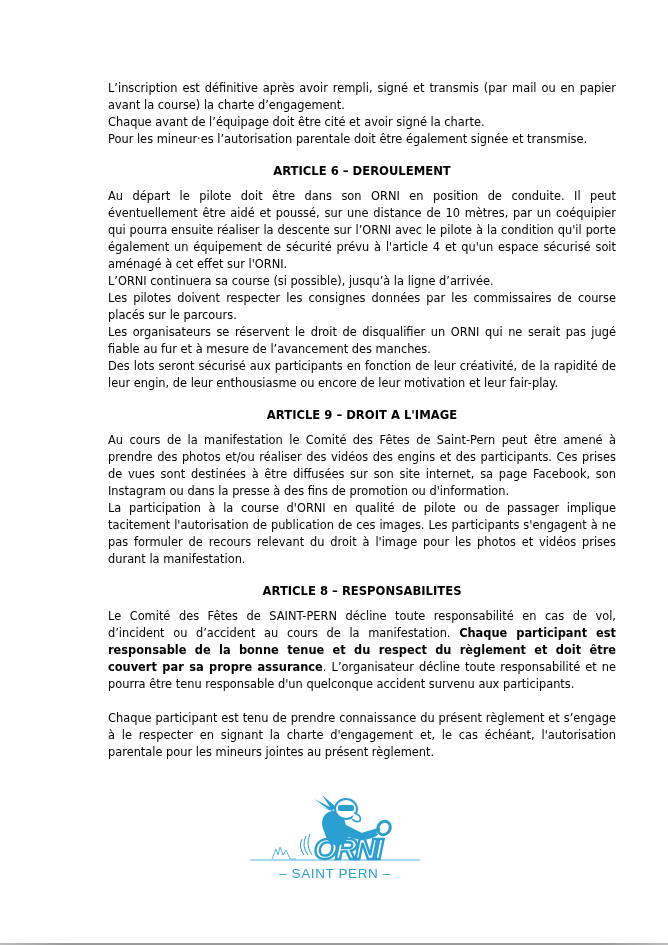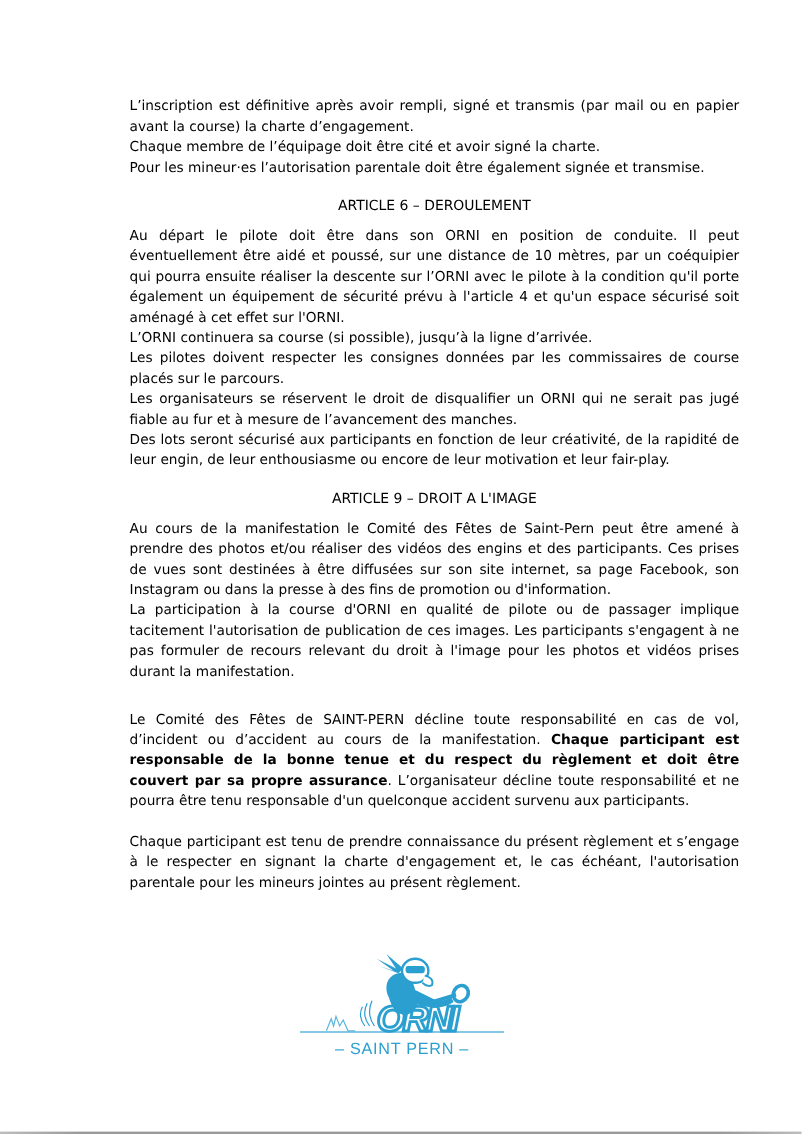--- a/index.html
+++ b/index.html
@@ -27,21 +27,21 @@
     .para {
       margin: 0;
       text-align: justify;
     }
     .para.left {
       text-align: left;
     }
     .heading {
       margin: 0;
       text-align: center;
-      font-weight: normal;
+      font-weight: bold;
       font-size: 11.6px;
       line-height: 17px;
     }
     .gap-before-heading { height: 15px; }
     .gap-after-heading { height: 8px; }
     .gap-blank { height: 17px; }
     b { font-weight: bold; }
 
     .logo {
       position: absolute;
@@ -75,21 +75,21 @@
       height: 2px;
       background: linear-gradient(to right, #bdbdbd, #9a9a9a 10%, #9a9a9a 90%, #bdbdbd);
     }
   </style>
 </head>
 <body>
 
 <div class="page">
   <div>
     <p class="para">L’inscription est définitive après avoir rempli, signé et transmis (par mail ou en papier avant la course) la charte d’engagement.</p>
-    <p class="para left">Chaque membre de l’équipage doit être cité et avoir signé la charte.</p>
+    <p class="para left">Chaque avant de l’équipage doit être cité et avoir signé la charte.</p>
     <p class="para left">Pour les mineur·es l’autorisation parentale doit être également signée et transmise.</p>
   </div>
 
   <div class="gap-before-heading"></div>
   <h2 class="heading">ARTICLE 6 – DEROULEMENT</h2>
   <div class="gap-after-heading"></div>
   <div>
     <p class="para">Au départ le pilote doit être dans son ORNI en position de conduite. Il peut éventuellement être aidé et poussé, sur une distance de 10 mètres, par un coéquipier qui pourra ensuite réaliser la descente sur l’ORNI avec le pilote à la condition qu'il porte également un équipement de sécurité prévu à l'article 4 et qu'un espace sécurisé soit aménagé à cet effet sur l'ORNI.</p>
     <p class="para">L’ORNI continuera sa course (si possible), jusqu’à la ligne d’arrivée.</p>
     <p class="para">Les pilotes doivent respecter les consignes données par les commissaires de course placés sur le parcours.</p>
@@ -99,20 +99,21 @@
 
   <div class="gap-before-heading"></div>
   <h2 class="heading">ARTICLE 9 – DROIT A L'IMAGE</h2>
   <div class="gap-after-heading"></div>
   <div>
     <p class="para">Au cours de la manifestation le Comité des Fêtes de Saint-Pern peut être amené à prendre des photos et/ou réaliser des vidéos des engins et des participants. Ces prises de vues sont destinées à être diffusées sur son site internet, sa page Facebook, son Instagram ou dans la presse à des fins de promotion ou d'information.</p>
     <p class="para">La participation à la course d'ORNI en qualité de pilote ou de passager implique tacitement l'autorisation de publication de ces images. Les participants s'engagent à ne pas formuler de recours relevant du droit à l'image pour les photos et vidéos prises durant la manifestation.</p>
   </div>
 
   <div class="gap-before-heading"></div>
+  <h2 class="heading">ARTICLE 8 – RESPONSABILITES</h2>
   <div class="gap-after-heading"></div>
   <div>
     <p class="para"><span>Le Comité des Fêtes de SAINT-PERN décline toute responsabilité en cas de vol, d’incident ou d’accident au cours de la manifestation. </span><b>Chaque participant est responsable de la bonne tenue et du respect du règlement et doit être couvert par sa propre assurance</b><span>. L’organisateur décline toute responsabilité et ne pourra être tenu responsable d'un quelconque accident survenu aux participants.</span></p>
     <div class="gap-blank"></div>
     <p class="para">Chaque participant est tenu de prendre connaissance du présent règlement et s’engage à le respecter en signant la charte d'engagement et, le cas échéant, l'autorisation parentale pour les mineurs jointes au présent règlement.</p>
   </div>
 </div>
 
 <div class="logo">
   <svg width="170" height="72" viewBox="0 0 170 72">

